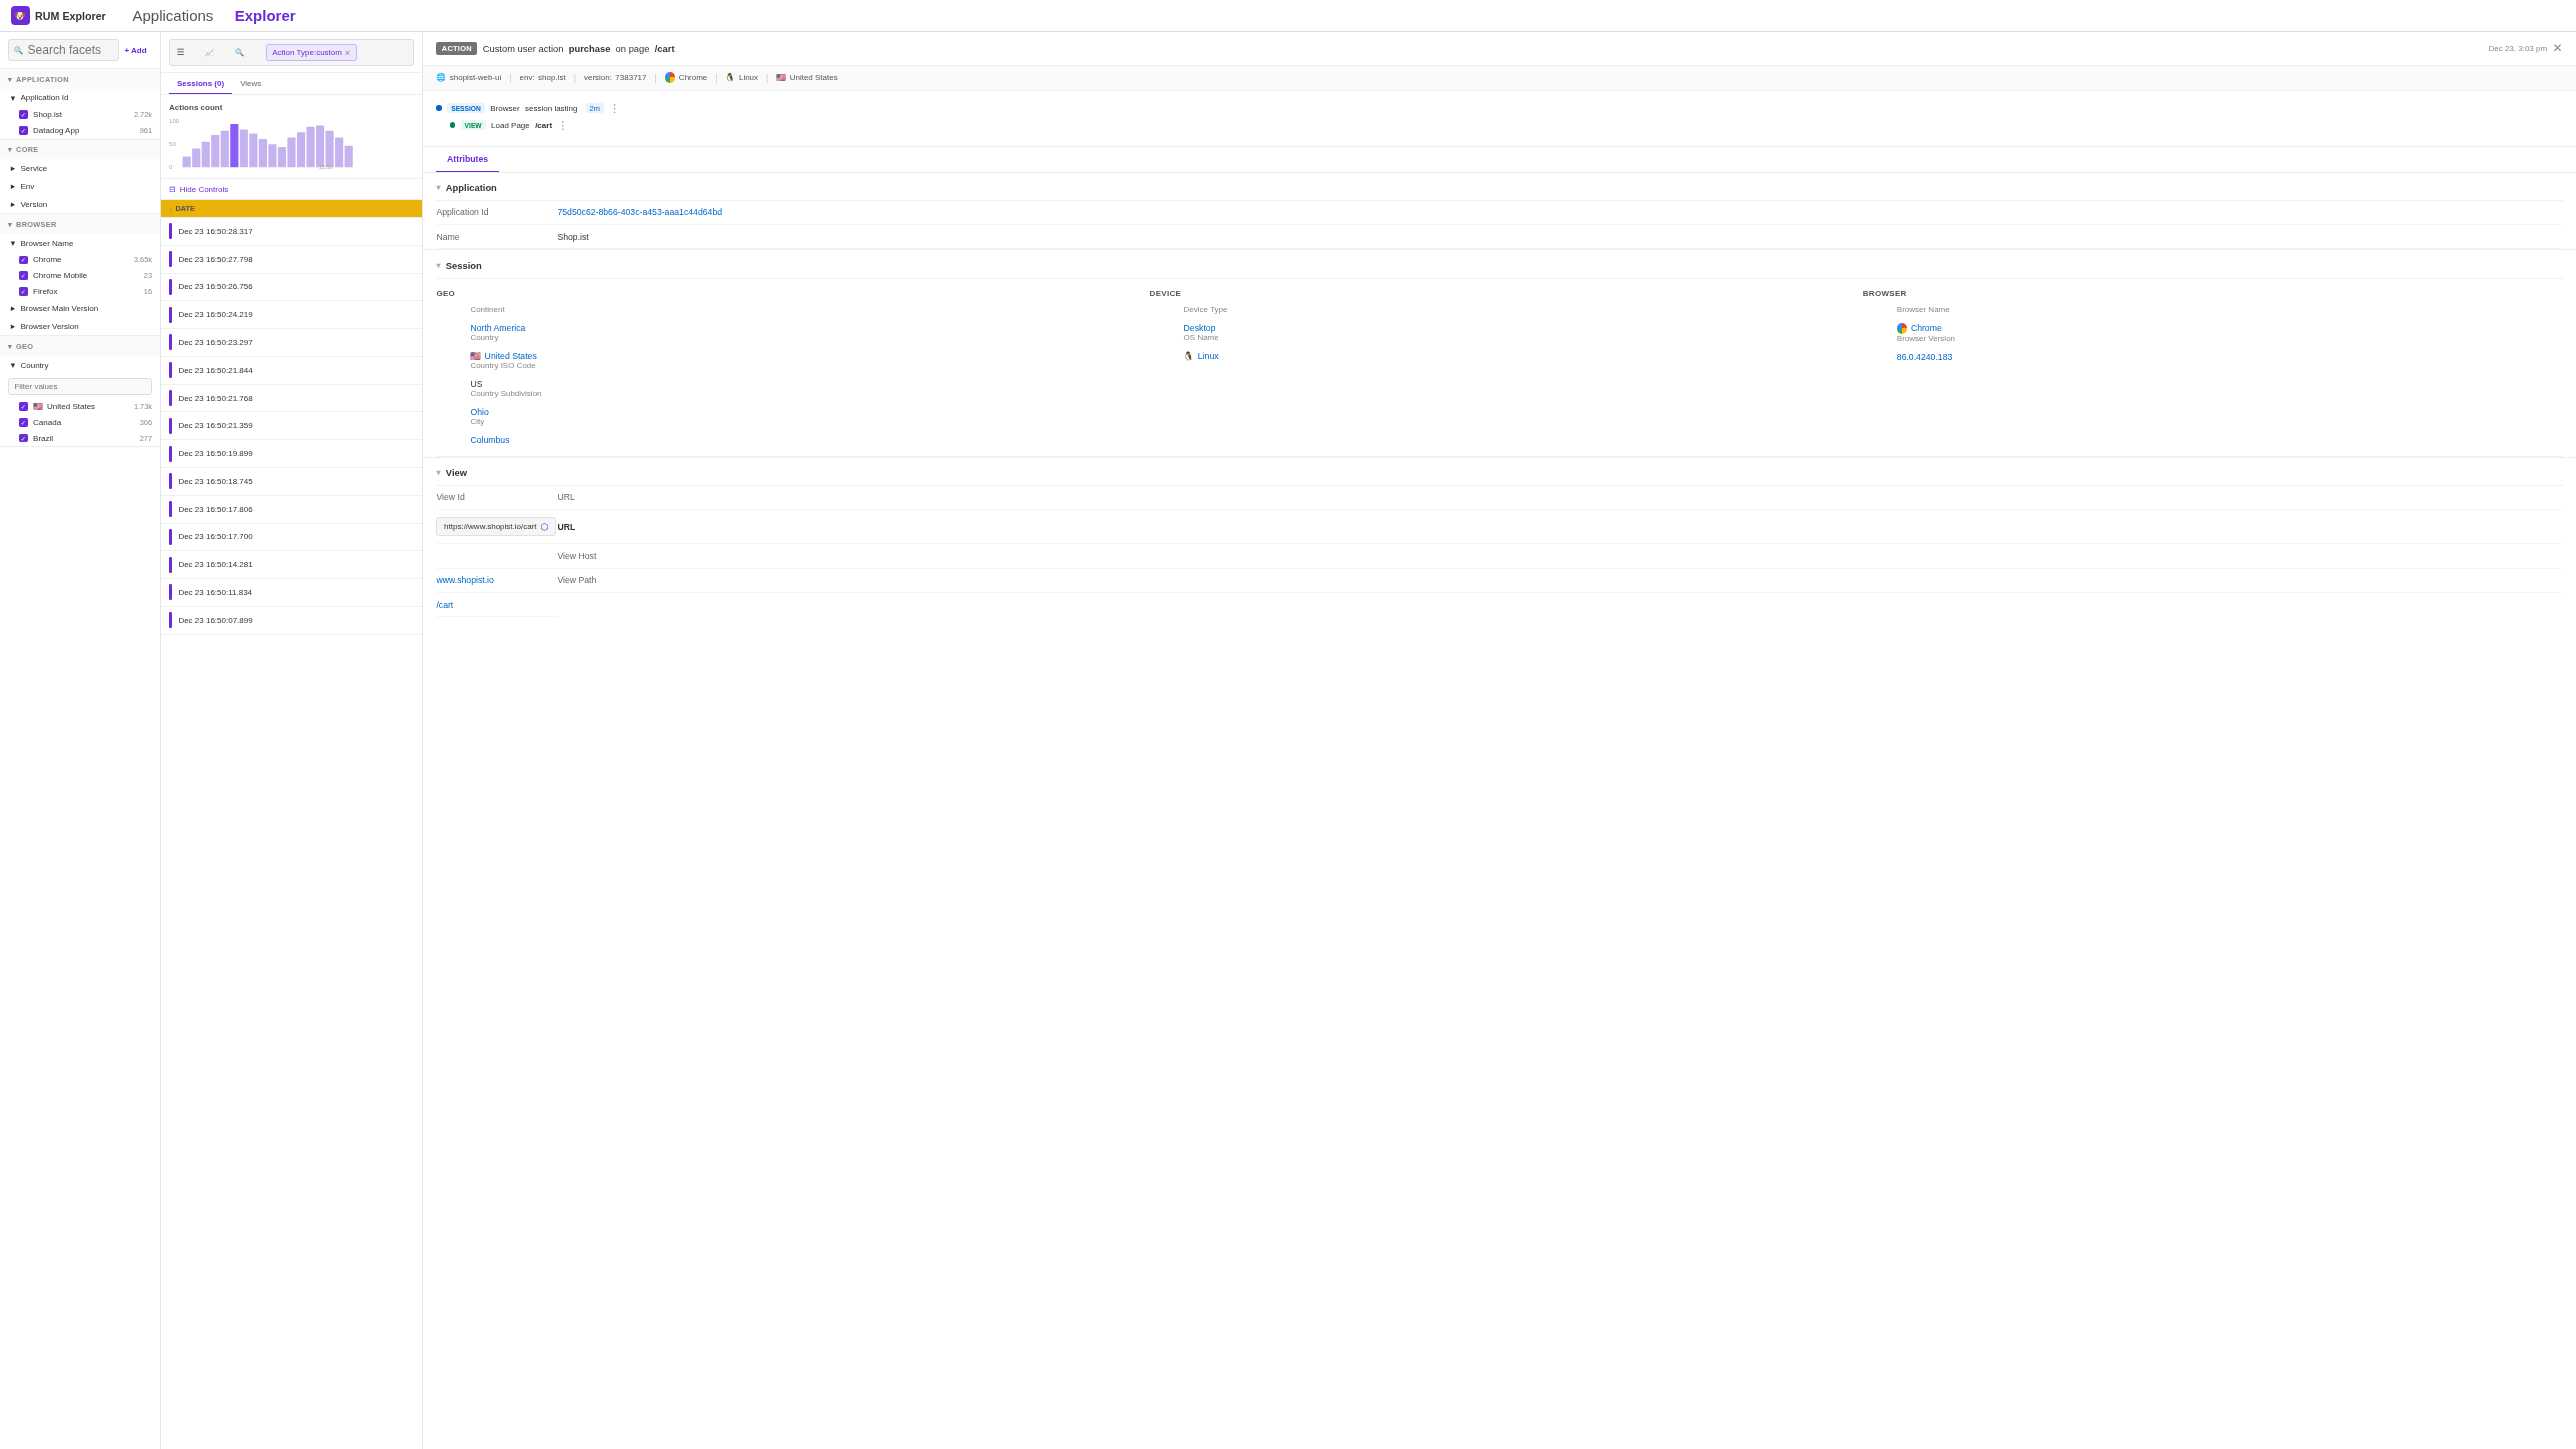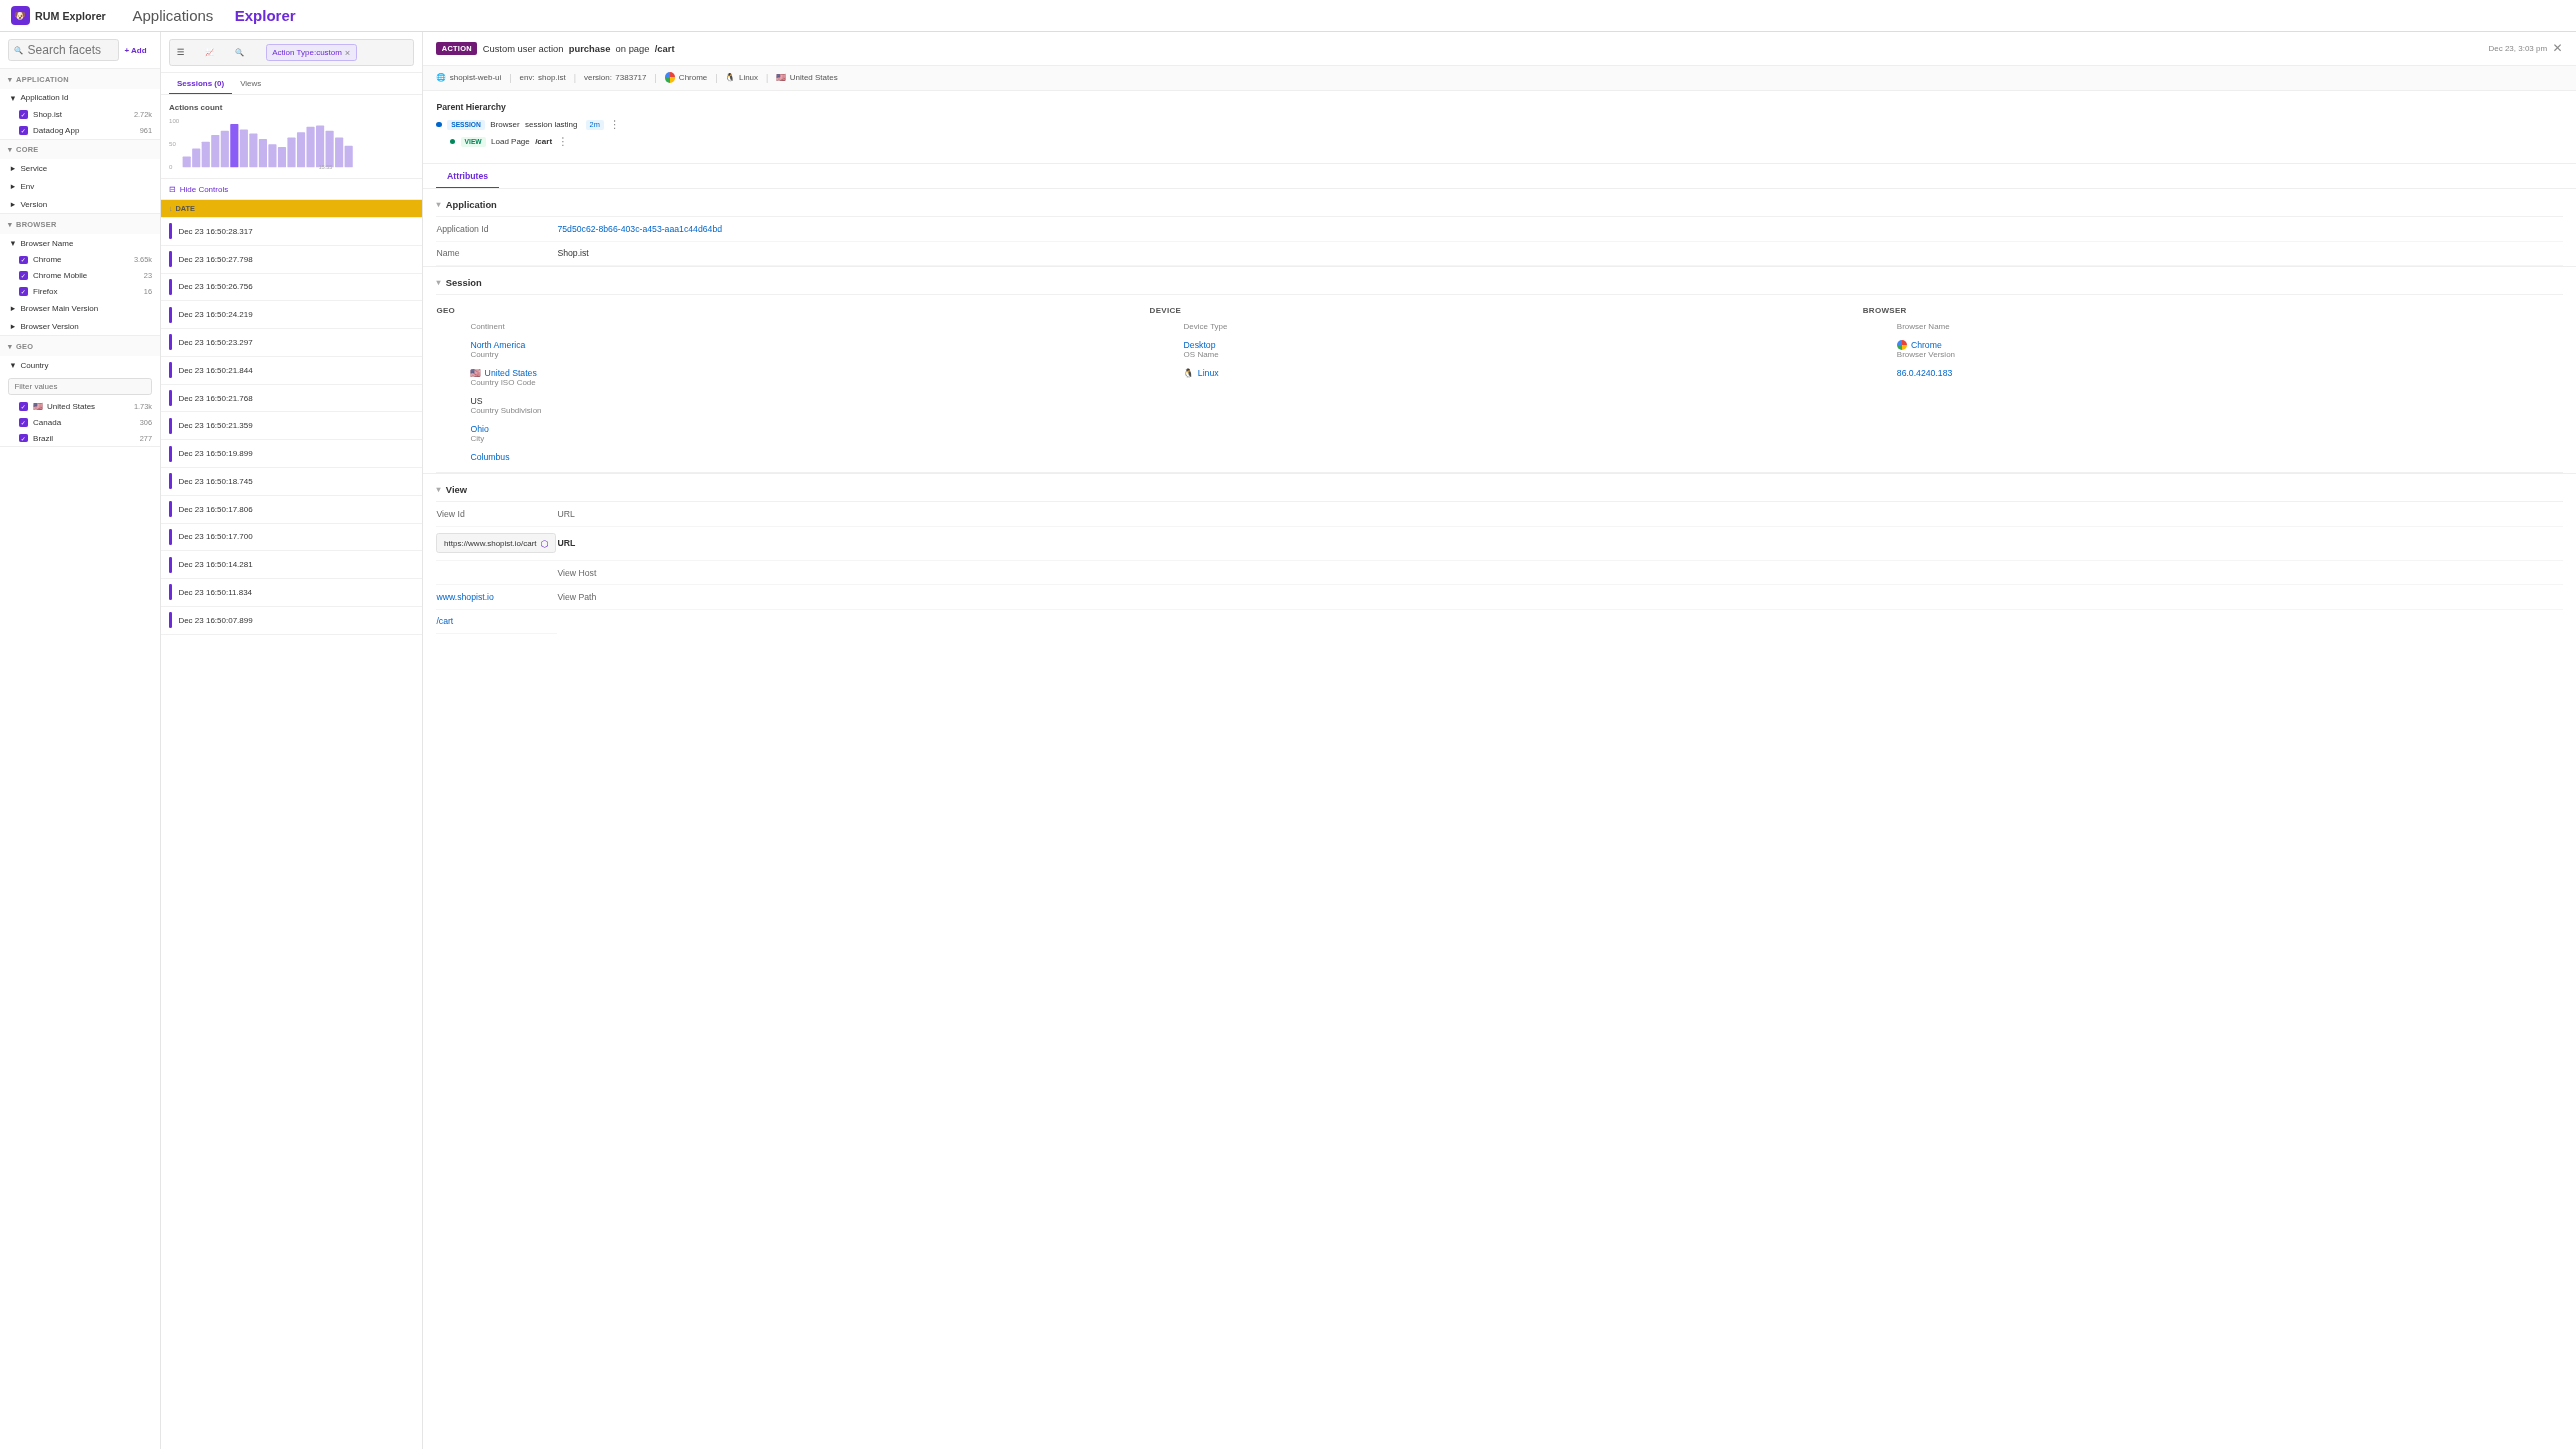--- a/index.html
+++ b/index.html
@@ -60,21 +60,21 @@
     .list-header-label { font-size: 7.4px; font-weight: 700; color: #555; text-transform: uppercase; display: flex; align-items: center; gap: 2.7px; }
 
     .list-items { overflow-y: auto; flex: 1; }
     .list-item { display: flex; align-items: center; padding: 5.4px 8px; border-bottom: 0.7px solid #f0f0f0; cursor: pointer; }
     .list-item-bar { width: 2.7px; height: 16px; background: #6c2bd9; border-radius: 1.3px; margin-right: 6.7px; flex-shrink: 0; }
     .list-item-date { font-size: 8px; color: #333; }
 
     
     .detail-panel { flex: 1; background: #fff; display: flex; flex-direction: column; overflow: hidden; }
     .detail-header { padding: 9.4px 13.4px; border-bottom: 0.7px solid #eee; display: flex; align-items: center; gap: 5.4px; background: #fff; }
-    .action-badge { background: #701a75; color: #fff; font-size: 7.4px; font-weight: 700; padding: 2px 5.4px; border-radius: 2px; text-transform: uppercase; letter-spacing: 0.3px; }
+    .action-badge { background: #737373; color: #fff; font-size: 7.4px; font-weight: 700; padding: 2px 5.4px; border-radius: 2px; text-transform: uppercase; letter-spacing: 0.3px; }
     .detail-title { font-size: 9.4px; color: #333; flex: 1; }
     .detail-title strong { font-weight: 700; }
     .detail-close { cursor: pointer; color: #888; font-size: 12px; margin-left: auto; }
     .detail-timestamp { font-size: 8px; color: #888; }
 
     .detail-meta { display: flex; align-items: center; gap: 8px; padding: 6.7px 13.4px; border-bottom: 0.7px solid #eee; background: #fafafa; }
     .meta-item { display: flex; align-items: center; gap: 3.4px; font-size: 8px; color: #555; }
     .meta-separator { color: #ccc; }
 
     .detail-content { flex: 1; overflow-y: auto; padding: 0; }
@@ -446,21 +446,20 @@
         <span class="meta-separator">|</span>
         <div class="meta-item">
           <span>🇺🇸</span>
           <span>United States</span>
         </div>
       </div>
 
       <div class="detail-content">
 
         <div class="parent-hierarchy">
-          <div class="parent-hierarchy-title">Parent Hierarchy</div>
           <div class="hierarchy-item">
             <span class="hierarchy-dot"></span>
             <span class="session-badge">SESSION</span>
             <span class="hierarchy-text">Browser</span>
             <span class="hierarchy-text">session lasting</span>
             <span style="background:#e8f4fd;color:#0066cc;font-size:7.4px;padding:0.7px 4px;border-radius:2px;margin-left:2.7px;">2m</span>
             <span class="ellipsis"></span>
           </div>
           <div class="hierarchy-item hierarchy-item-indent">
             <span class="hierarchy-dot hierarchy-dot-view"></span>

